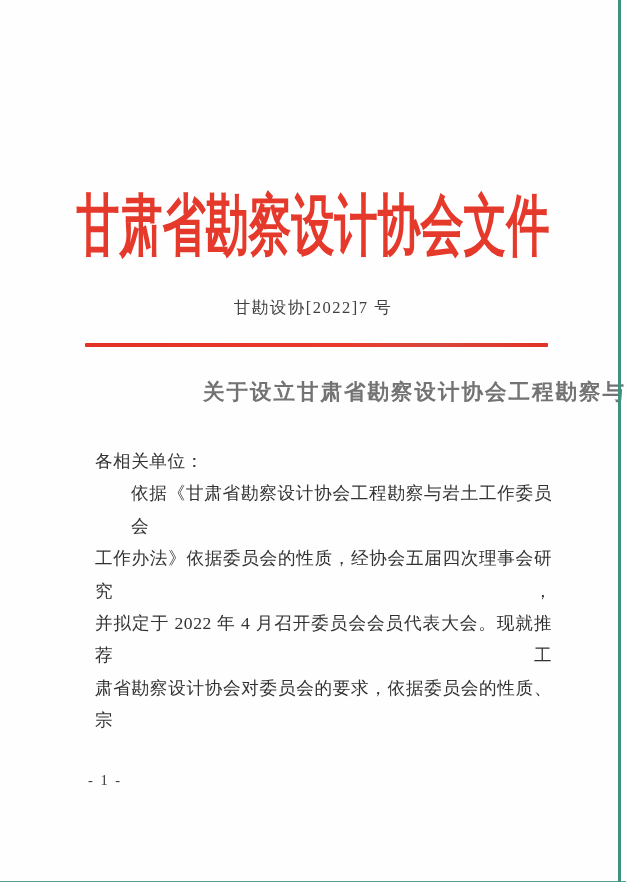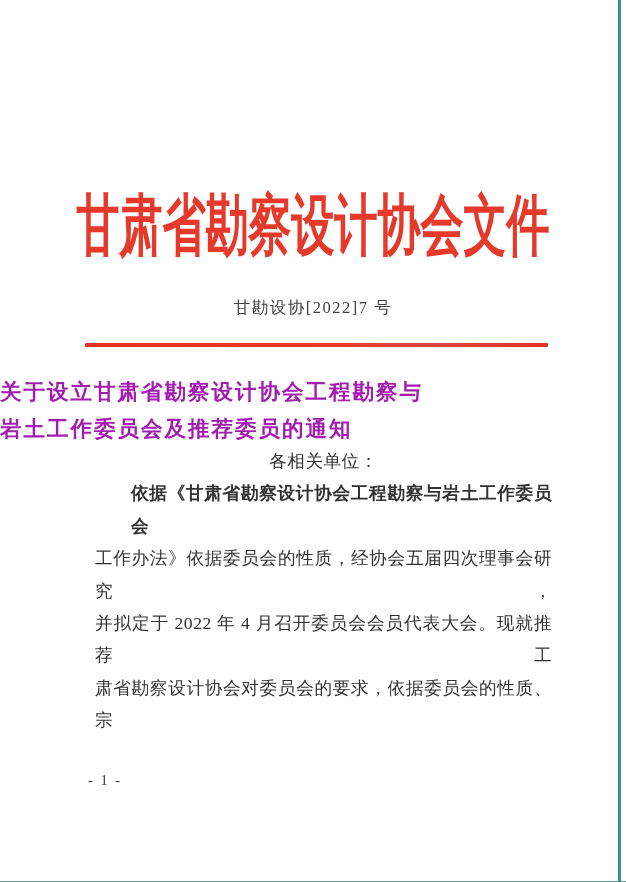--- a/index.html
+++ b/index.html
@@ -54,45 +54,45 @@
     height: 4px;
     background: linear-gradient(90deg, #e23226 0%, #ea3a2b 55%, #d8463e 75%, #e23226 100%);
     border-radius: 1px;
   }
   
   .doc-title {
     position: absolute;
     top: 374px;
     left: 0;
     width: 100%;
-    text-align: left;
+    text-align: right;
     font-weight: bold;
     font-size: 21.5px;
     line-height: 37px;
     letter-spacing: 2px;
-    color: #a21caf;
+    color: #737373;
   }
   
   .body-block {
     position: absolute;
     top: 445px;
     left: 95px;
     width: 457px;
     font-size: 17.6px;
     line-height: 32.4px;
     color: #323232;
     letter-spacing: 0.5px;
   }
-  .body-line { white-space: nowrap; text-align: center; }
+  .body-line { white-space: nowrap; }
   .body-line.fill {
     white-space: normal;
     text-align: justify;
     text-align-last: justify;
   }
-  .body-line.indent { padding-left: 36px; font-weight: bold; }
+  .body-line.indent { padding-left: 36px; }
   
   .page-number {
     position: absolute;
     top: 772px;
     left: 88px;
     font-size: 14.5px;
     letter-spacing: 2px;
     color: #3c3c3c;
   }
   
@@ -122,21 +122,20 @@
   <div class="header-title">
     <span class="stretch">甘肃省勘察设计协会文件</span>
   </div>
 
   <div class="doc-number">甘勘设协[2022]7 号</div>
 
   <div class="red-rule"></div>
 
   <div class="doc-title">
     <div>关于设立甘肃省勘察设计协会工程勘察与</div>
-    <div>岩土工作委员会及推荐委员的通知</div>
   </div>
 
   <div class="body-block" id="body-lines">
       <div class="body-line">各相关单位：</div>
       <div class="body-line fill indent">依据《甘肃省勘察设计协会工程勘察与岩土工作委员会</div>
       <div class="body-line fill">工作办法》依据委员会的性质，经协会五届四次理事会研究，</div>
       <div class="body-line fill">并拟定于 2022 年 4 月召开委员会会员代表大会。现就推荐工</div>
       <div class="body-line fill">肃省勘察设计协会对委员会的要求，依据委员会的性质、宗</div>
     </div>
 

